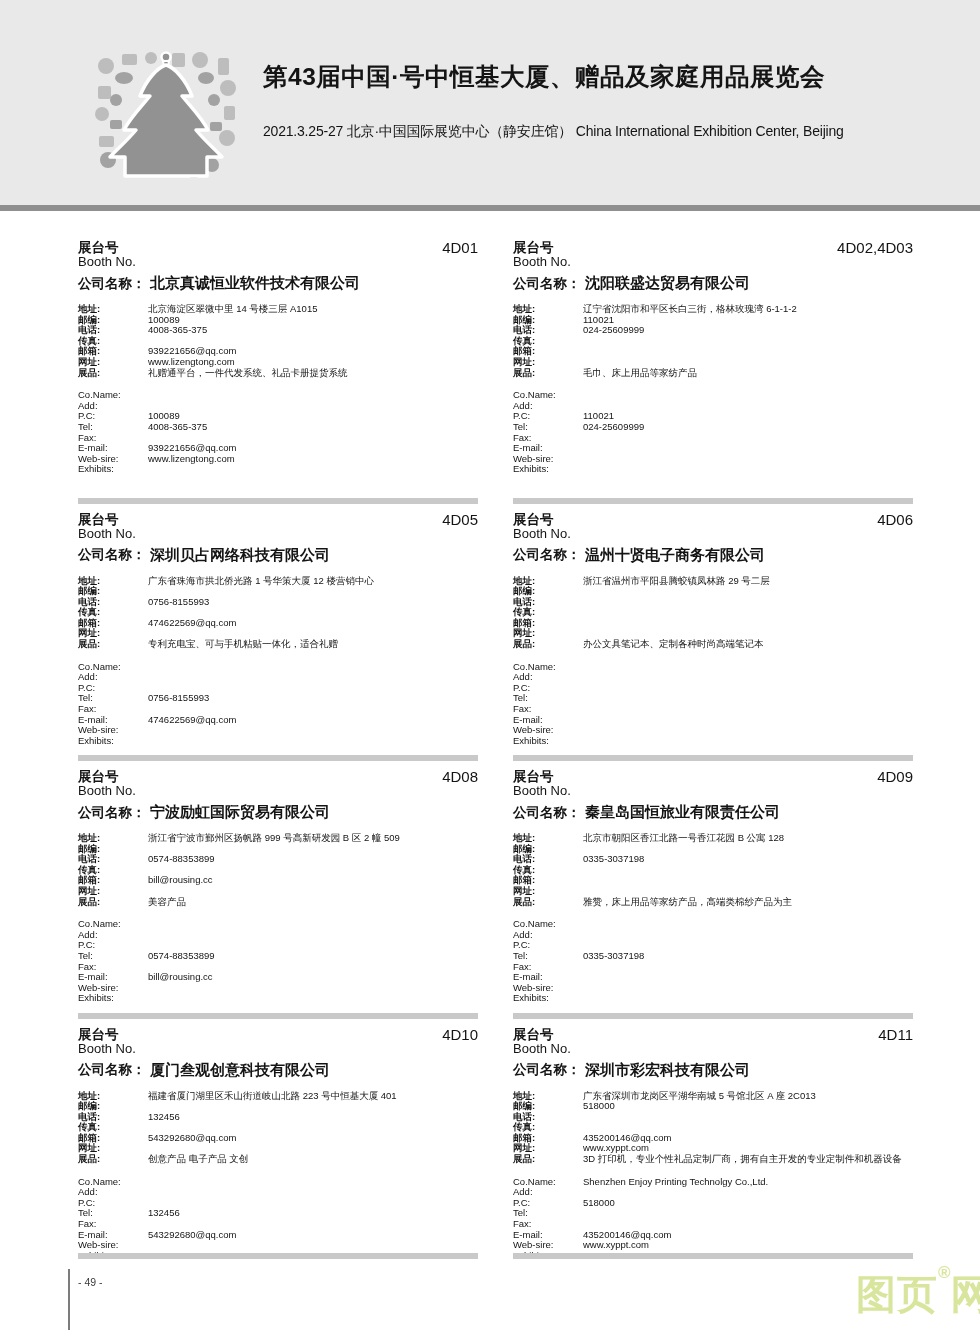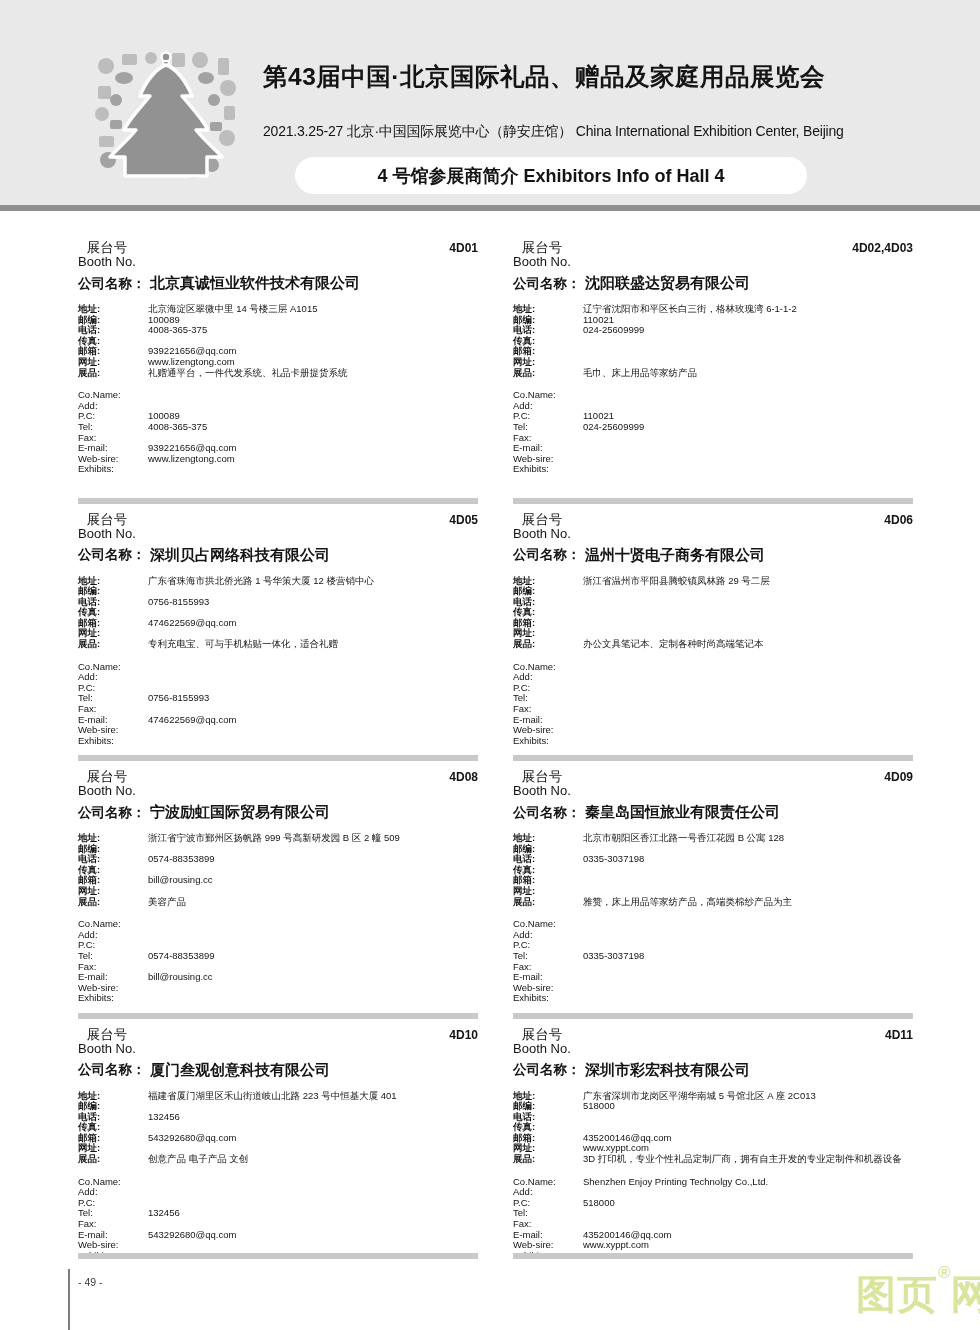--- a/index.html
+++ b/index.html
@@ -28,23 +28,23 @@
   .entries {
     position:absolute; top:240px; left:78px; width:835px;
     display:grid; grid-template-columns:400px 400px; column-gap:35px;
     grid-template-rows:257.5px 257.5px 257.5px 241px;
   }
   .entry { position:relative; box-sizing:border-box; }
   .top-sep { height:6px; background:#c9c9c9; margin-bottom:8px; }
   .entry:nth-child(-n+2) .top-sep { display:none; }
 
   .booth-row { display:flex; justify-content:space-between; align-items:flex-start; }
-  .booth-zh { font-size:13.5px; font-weight:400; line-height:15px;text-align:center; }
+  .booth-zh { font-size:13.5px; font-weight:700; line-height:15px; }
   .booth-en { font-size:13px; font-weight:400; line-height:14px; }
-  .booth-no { font-size:12px; font-weight:700; line-height:16px; }
+  .booth-no { font-size:15px; font-weight:400; line-height:16px; }
 
   .company-row { margin-top:5px; display:flex; align-items:center; }
   .company-label { width:72px; flex:none; font-size:13.5px; font-weight:800; }
   .company-name { font-size:15px; font-weight:800; white-space:nowrap; }
 
   .fields { margin-top:11px; }
   .fields.en { margin-top:12px; }
   .frow { display:flex; font-size:9.5px; line-height:10.6px; }
   .flabel { width:70px; flex:none; }
   .fields.zh .flabel { font-weight:700; }
@@ -99,25 +99,22 @@
           <rect x="16" y="72" width="12" height="9" rx="2"></rect>
           <rect x="116" y="74" width="12" height="9" rx="2"></rect>
           <ellipse cx="46" cy="124" rx="8" ry="4"></ellipse>
           <ellipse cx="100" cy="126" rx="8" ry="4"></ellipse>
         </g>
         <circle cx="72" cy="9" r="4.5" fill="#929292" stroke="#ffffff" stroke-width="2.5"></circle>
         <path d="M69,13 L75,13 L74,18 L70,18 Z" fill="#929292" stroke="#ffffff" stroke-width="2"></path>
         <path d="M72,17 C80,19 92,32 98,48 L88,48 C98,60 108,70 114,82 L102,82 C112,94 122,102 128,109 L113,109 L113,128 L31,128 L31,109 L16,109 C22,102 32,94 42,82 L30,82 C36,70 46,60 56,48 L46,48 C52,32 64,19 72,17 Z" fill="#929292" stroke="#ffffff" stroke-width="3.5" stroke-linejoin="round"></path>
       </svg>
     </div>
-    <div class="title-zh">第43届中国·北京国际礼品、赠品及家庭用品展览会</div>
+    <div class="title-zh">第43届中国·号中恒基大厦、赠品及家庭用品展览会</div>
     <div class="date-venue">2021.3.25-27  北京·中国国际展览中心（静安庄馆） China International Exhibition Center, Beijing</div>
-    <div class="hall-pill">
-      <span>4 号馆参展商简介  Exhibitors Info of Hall 4</span>
-    </div>
   </div>
   <div class="header-rule"></div>
 
   <div class="entries" id="entries">
   <section class="entry">
 
     <div class="booth-row">
       <div>
         <div class="booth-zh">展台号</div>
         <div class="booth-en">Booth No.</div>

